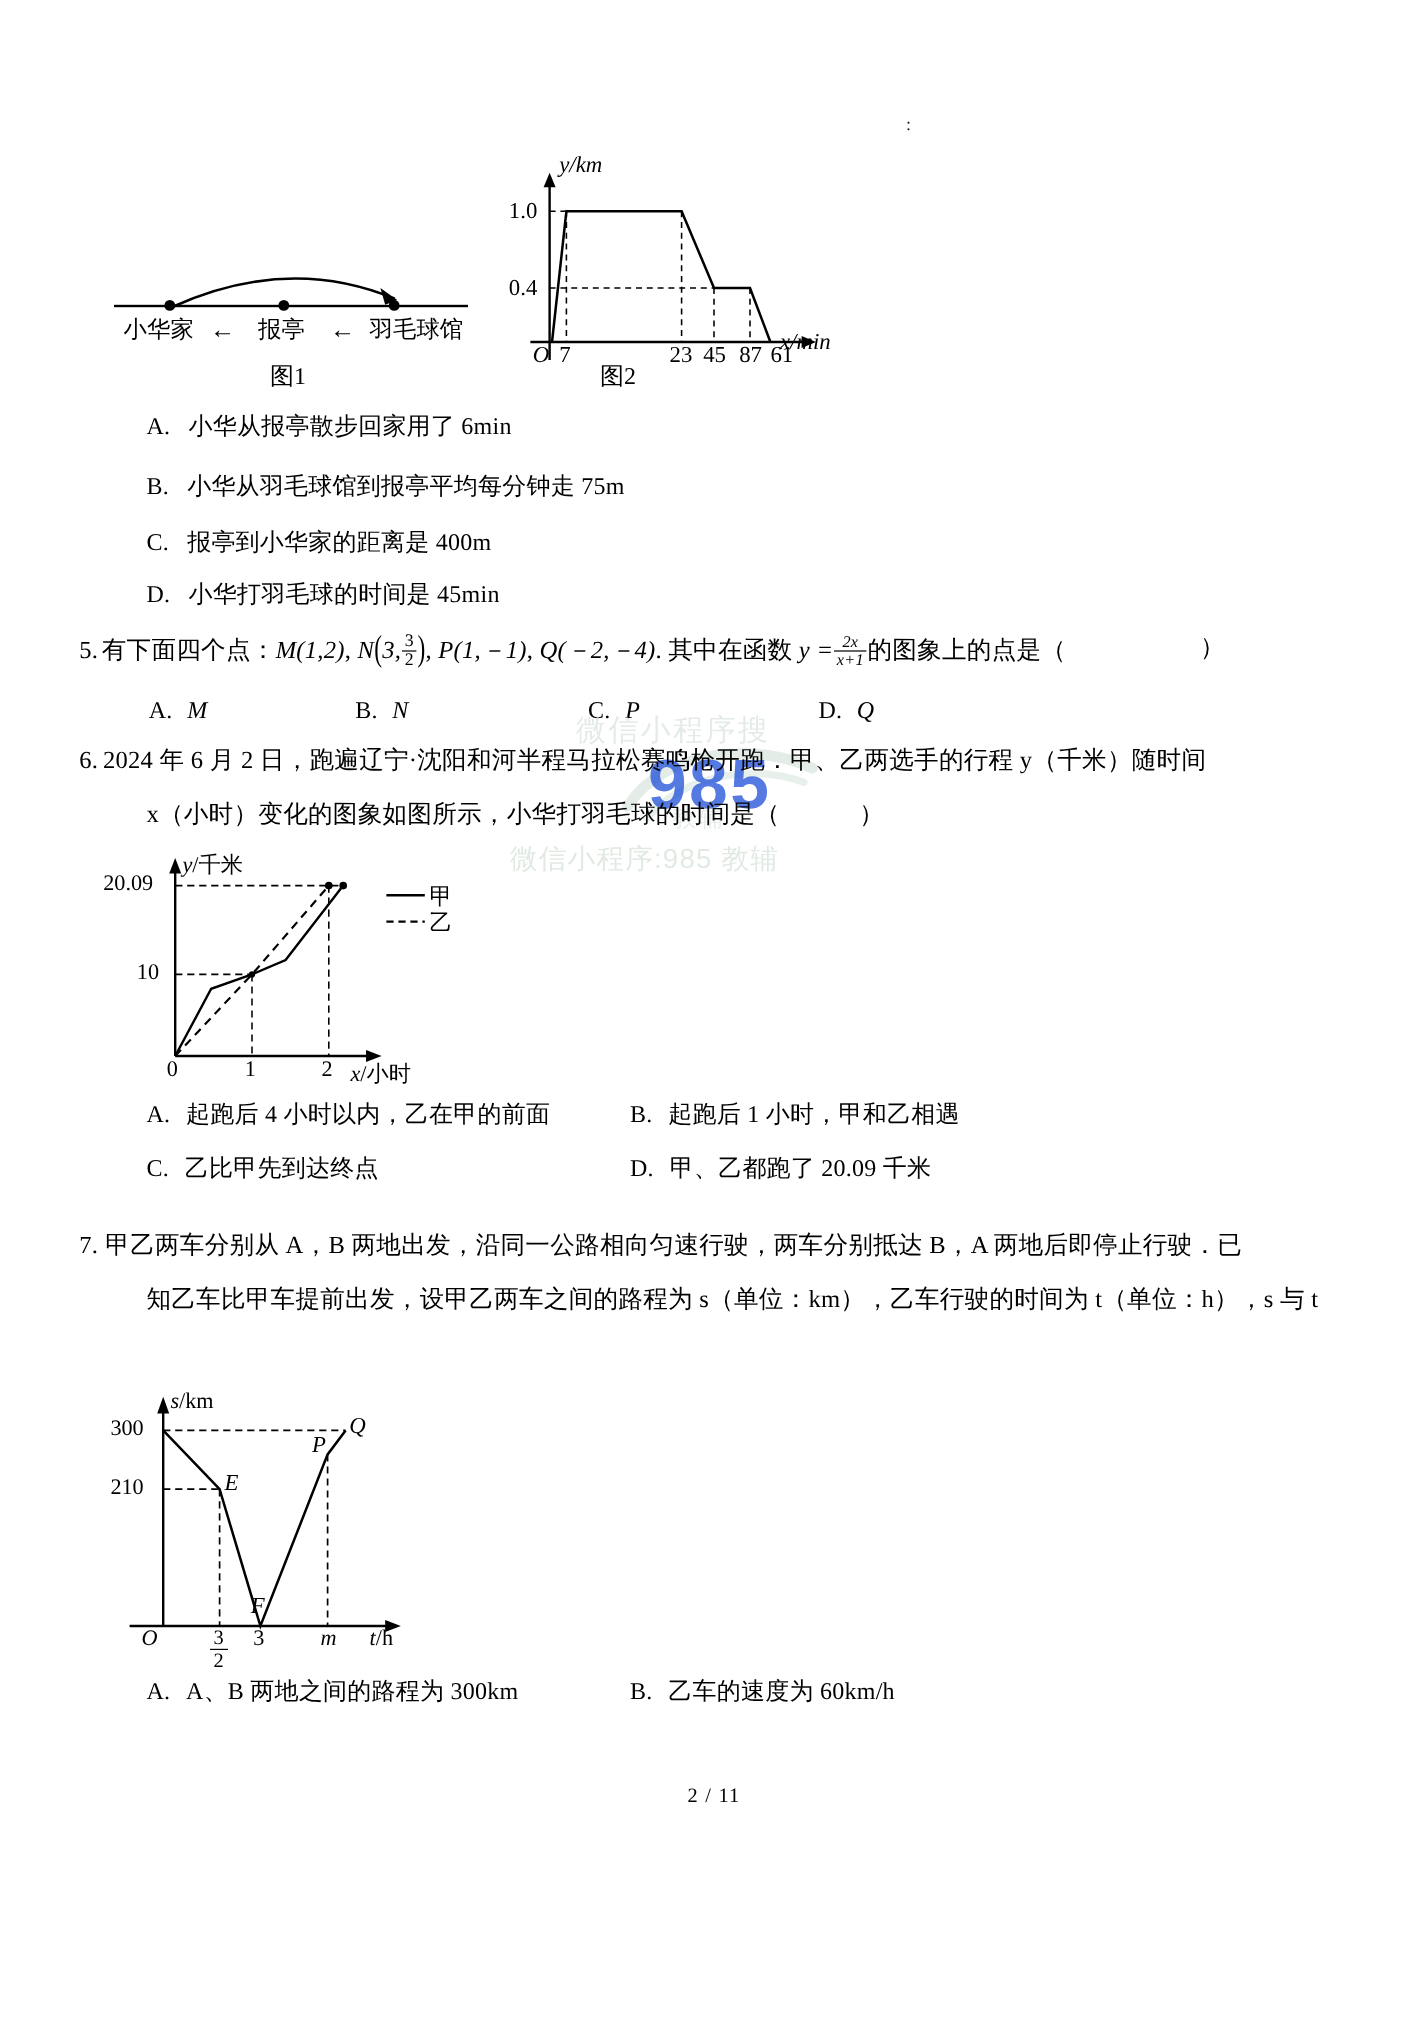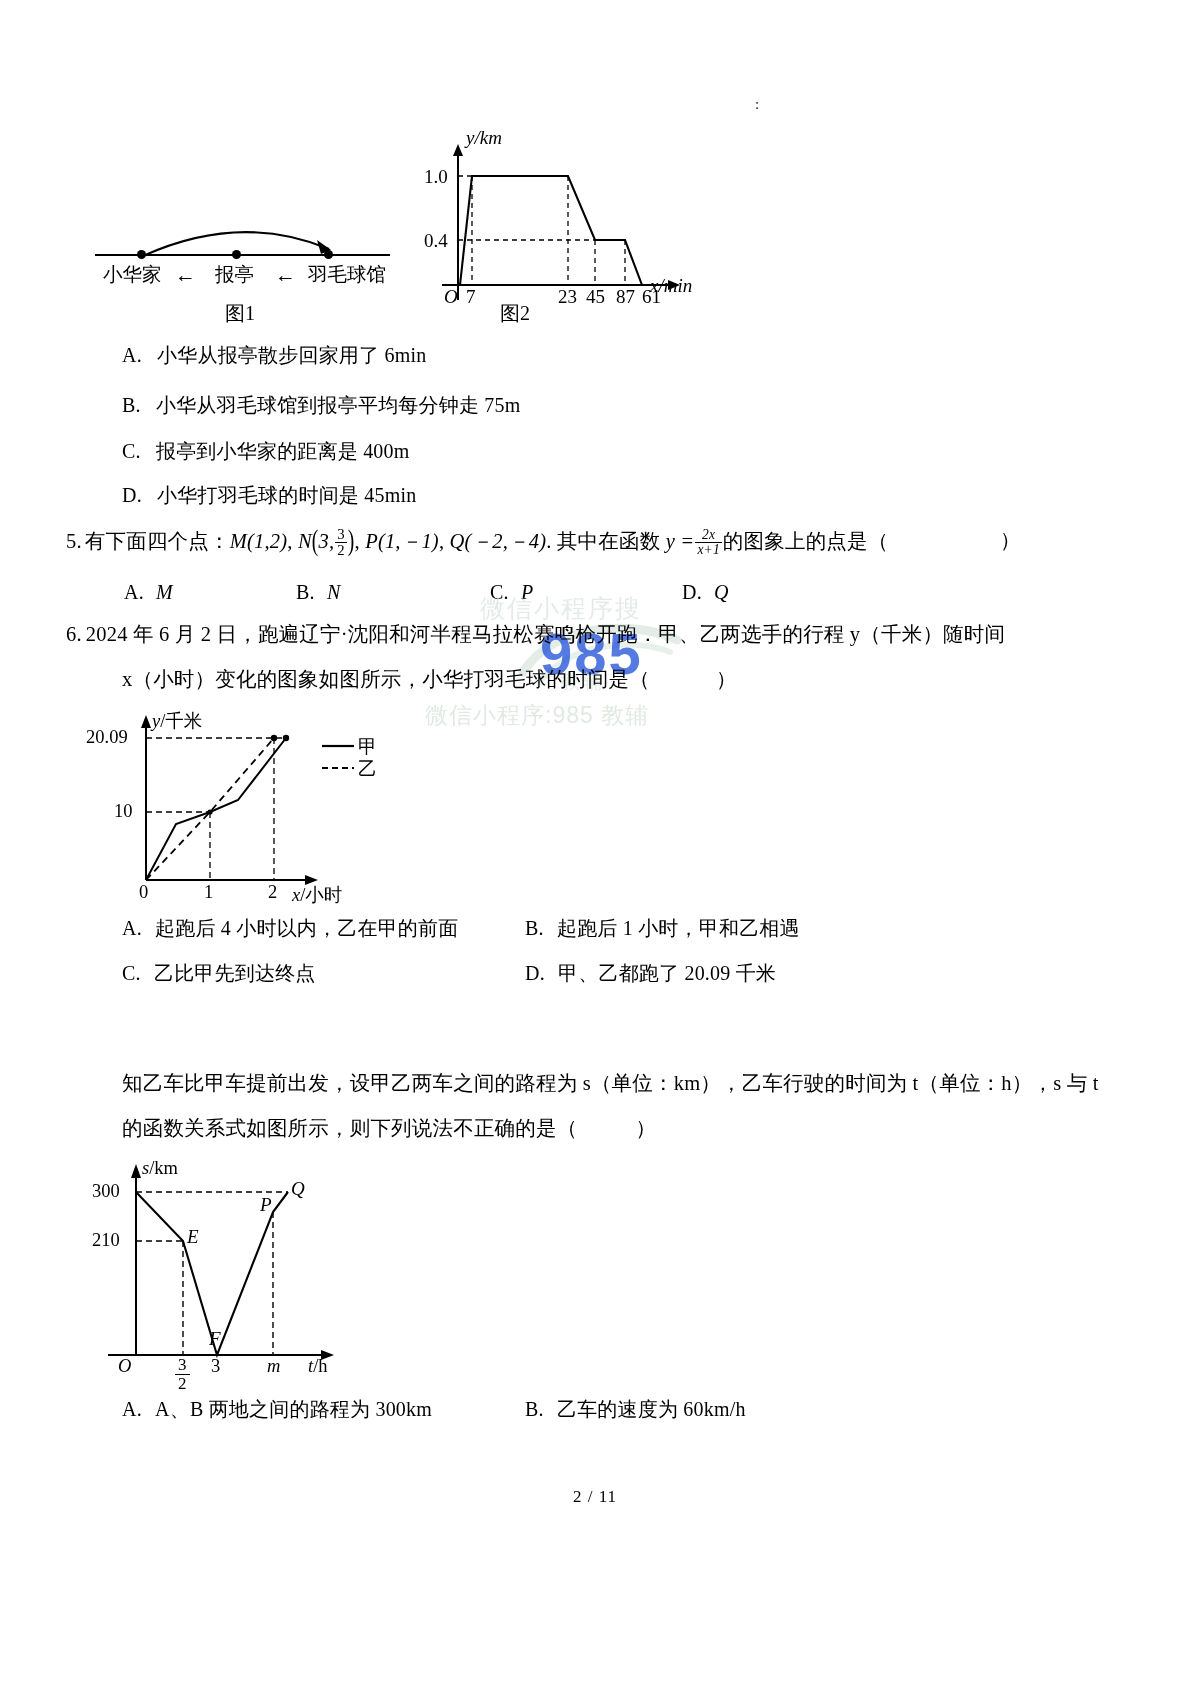--- a/index.html
+++ b/index.html
@@ -269,25 +269,25 @@
   </div>
   <div class="opt" style="left:122px; top:960px;">
     <span>C.</span>
     <span style="margin-left:8px;">乙比甲先到达终点</span>
   </div>
   <div class="opt" style="left:525px; top:960px;">
     <span>D.</span>
     <span style="margin-left:8px;">甲、乙都跑了 20.09 千米</span>
   </div>
 
+  <div class="q-line" style="left:66px; top:1026px;">
+    <span>7.</span><span style="margin-left:6px;">甲乙两车分别从 A，B 两地出发，沿同一公路相向匀速行驶，两车分别抵达 B，A 两地后即停止行驶．已</span>
+  </div>
   <div class="q-line" style="left:122px; top:1071px;">
     <span>知乙车比甲车提前出发，设甲乙两车之间的路程为 s（单位：km），乙车行驶的时间为 t（单位：h），s 与 t</span>
-  </div>
-  <div class="q-line" style="left:122px; top:1116px;">
-    <span>的函数关系式如图所示，则下列说法不正确的是（</span><span style="margin-left:58px;">）</span>
   </div>
 
   <div class="figwrap" style="left:86px; top:1150px;">
     <svg width="340" height="240">
 
       <line x1="50" y1="205" x2="50" y2="24" stroke="#000" stroke-width="2"></line>
       <polygon points="50,14 45,28 55,28" fill="#000"></polygon>
       <line x1="22" y1="205" x2="238" y2="205" stroke="#000" stroke-width="2"></line>
       <polygon points="248,205 235,200 235,210" fill="#000"></polygon>
 

